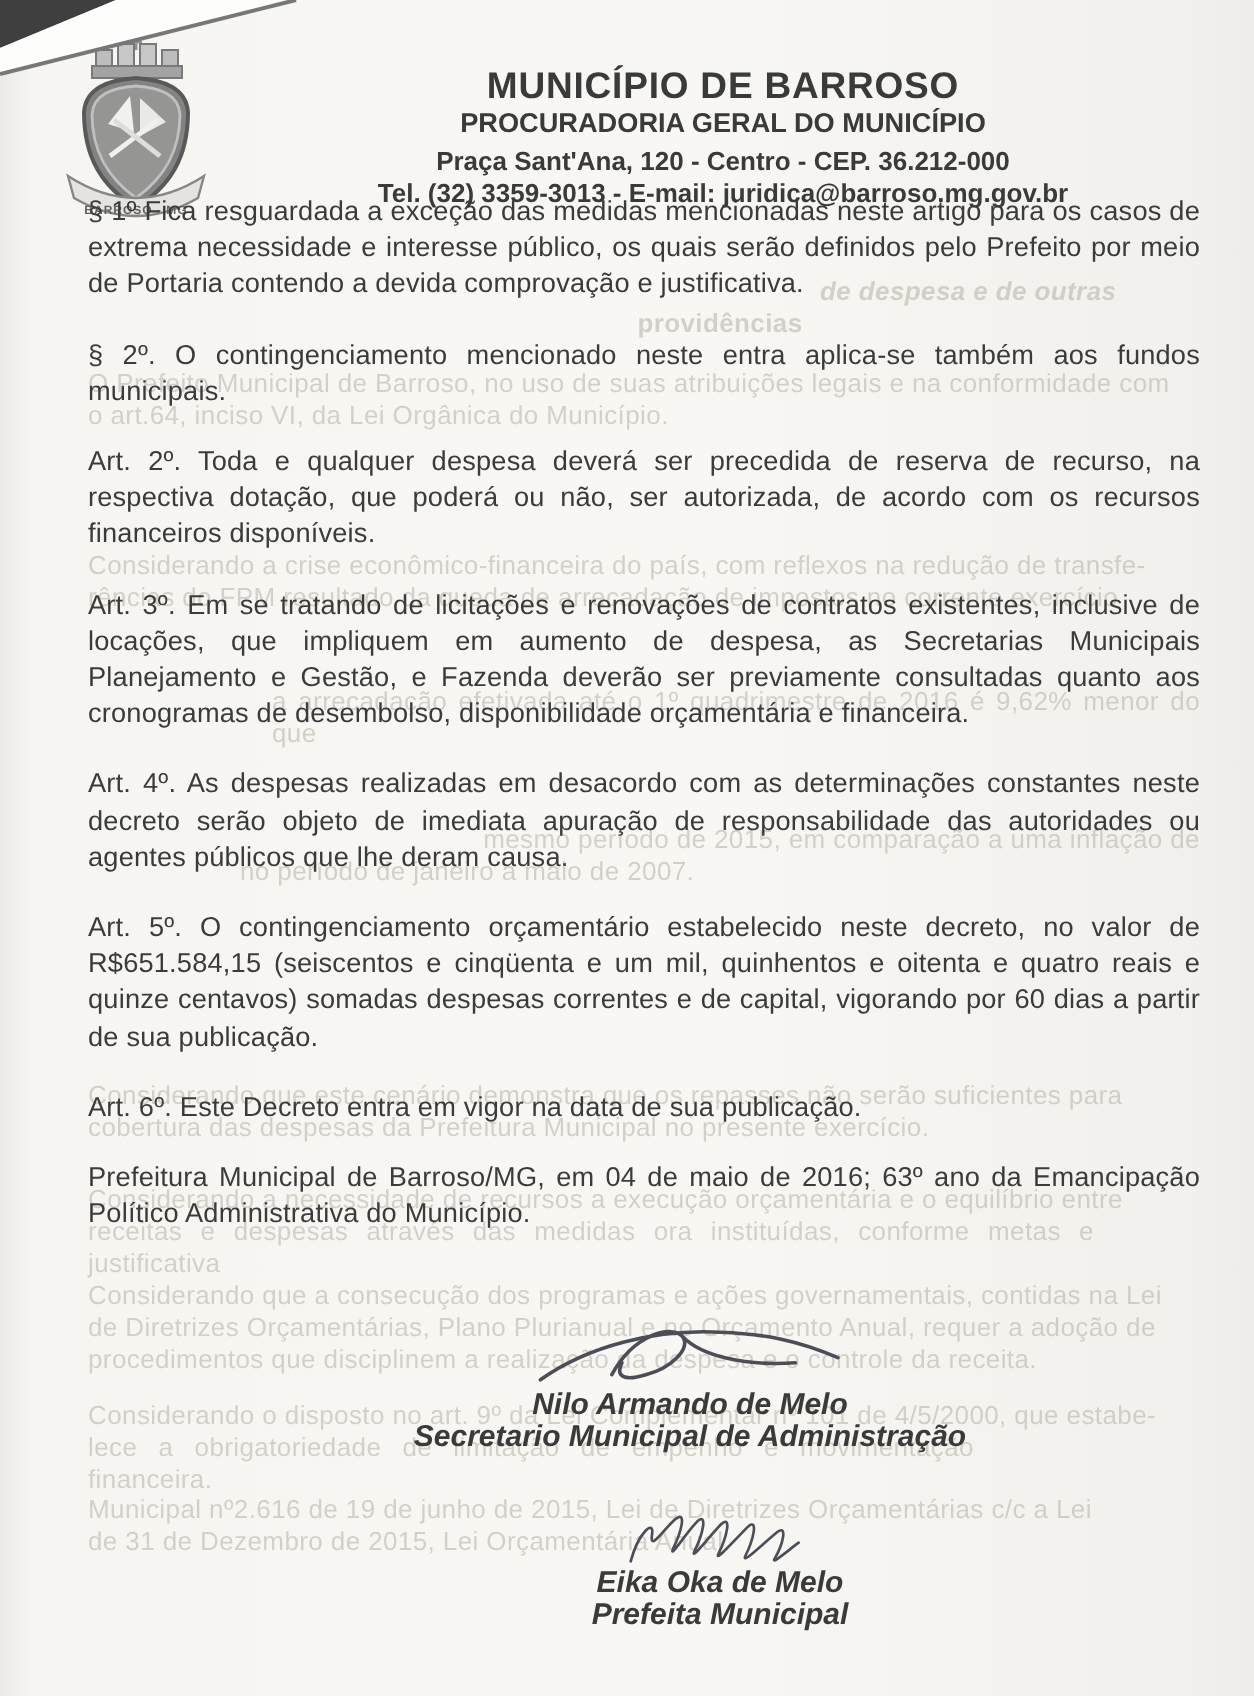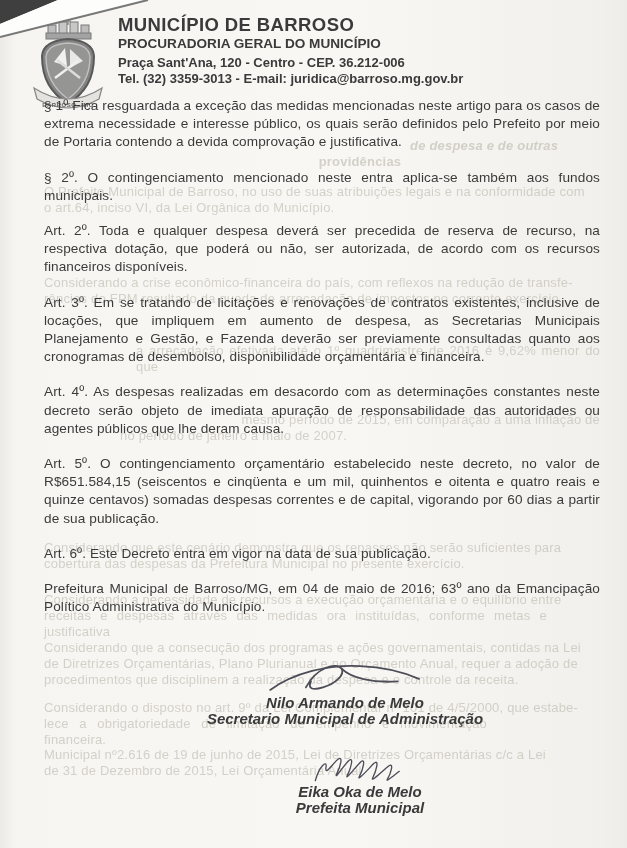--- a/index.html
+++ b/index.html
@@ -6,21 +6,21 @@
   body{
     width:627px;height:848px;overflow:hidden;
     font-family:"Liberation Sans",sans-serif;
     background:#eceae6;
   }
   .page{
     position:relative;width:627px;height:848px;
     background:linear-gradient(90deg,#ebeae6 0,#f6f5f2 16px,#f8f7f4 55%,#f1f0ec 96%,#edece8 100%);
   }
   
-  .header{position:absolute;left:118px;right:22px;top:14px;text-align:left;color:#3a3a3a;z-index:2}
+  .header{position:absolute;left:118px;right:22px;top:32px;text-align:center;color:#3a3a3a;z-index:2}
   .header .muni{font-size:18.5px;font-weight:bold;letter-spacing:.4px;line-height:21px}
   .header .dept{font-size:13.6px;font-weight:bold;line-height:16px;margin-top:1px}
   .header .addr{font-size:13px;font-weight:bold;line-height:15px;margin-top:3px}
   .header .tel {font-size:13px;font-weight:bold;line-height:15px;margin-top:1px}
   
   .crest{position:absolute;left:22px;top:16px;z-index:1;opacity:.92}
   
   .corner{position:absolute;left:0;top:0;z-index:5}
   
   .ghost{position:absolute;inset:0;z-index:1}
@@ -114,21 +114,21 @@
 
   <svg class="corner" width="170" height="60" viewBox="0 0 170 60">
     <polygon points="0,0 58,0 0,24" fill="#3f3f3f"></polygon>
     <polygon points="58,0 148,0 0,37 0,24" fill="#fdfdfc"></polygon>
     <line x1="0" y1="37" x2="148" y2="0" stroke="#777" stroke-width="2"></line>
   </svg>
 
   <div class="header">
     <div class="muni">MUNICÍPIO DE BARROSO</div>
     <div class="dept">PROCURADORIA GERAL DO MUNICÍPIO</div>
-    <div class="addr">Praça Sant'Ana, 120 - Centro - CEP. 36.212-006</div>
+    <div class="addr">Praça Sant'Ana, 120 - Centro - CEP. 36.212-000</div>
     <div class="tel">Tel. (32) 3359-3013 - E-mail: juridica@barroso.mg.gov.br</div>
   </div>
 
   <div class="body-text">
     <p>§ 1º Fica resguardada a exceção das medidas mencionadas neste artigo para os casos de extrema necessidade e interesse público, os quais serão definidos pelo Prefeito por meio de Portaria contendo a devida comprovação e justificativa.</p>
     <p>§ 2º. O contingenciamento mencionado neste entra aplica-se também aos fundos municipais.</p>
     <p class="gap-sm">Art. 2º. Toda e qualquer despesa deverá ser precedida de reserva de recurso, na respectiva dotação, que poderá ou não, ser autorizada, de acordo com os recursos financeiros disponíveis.</p>
     <p>Art. 3º. Em se tratando de licitações e renovações de contratos existentes, inclusive de locações, que impliquem em aumento de despesa, as Secretarias Municipais Planejamento e Gestão, e Fazenda deverão ser previamente consultadas quanto aos cronogramas de desembolso, disponibilidade orçamentária e financeira.</p>
     <p>Art. 4º. As despesas realizadas em desacordo com as determinações constantes neste decreto serão objeto de imediata apuração de responsabilidade das autoridades ou agentes públicos que lhe deram causa.</p>
     <p>Art. 5º. O contingenciamento orçamentário estabelecido neste decreto, no valor de R$651.584,15 (seiscentos e cinqüenta e um mil, quinhentos e oitenta e quatro reais e quinze centavos) somadas despesas correntes e de capital, vigorando por 60 dias a partir de sua publicação.</p>

